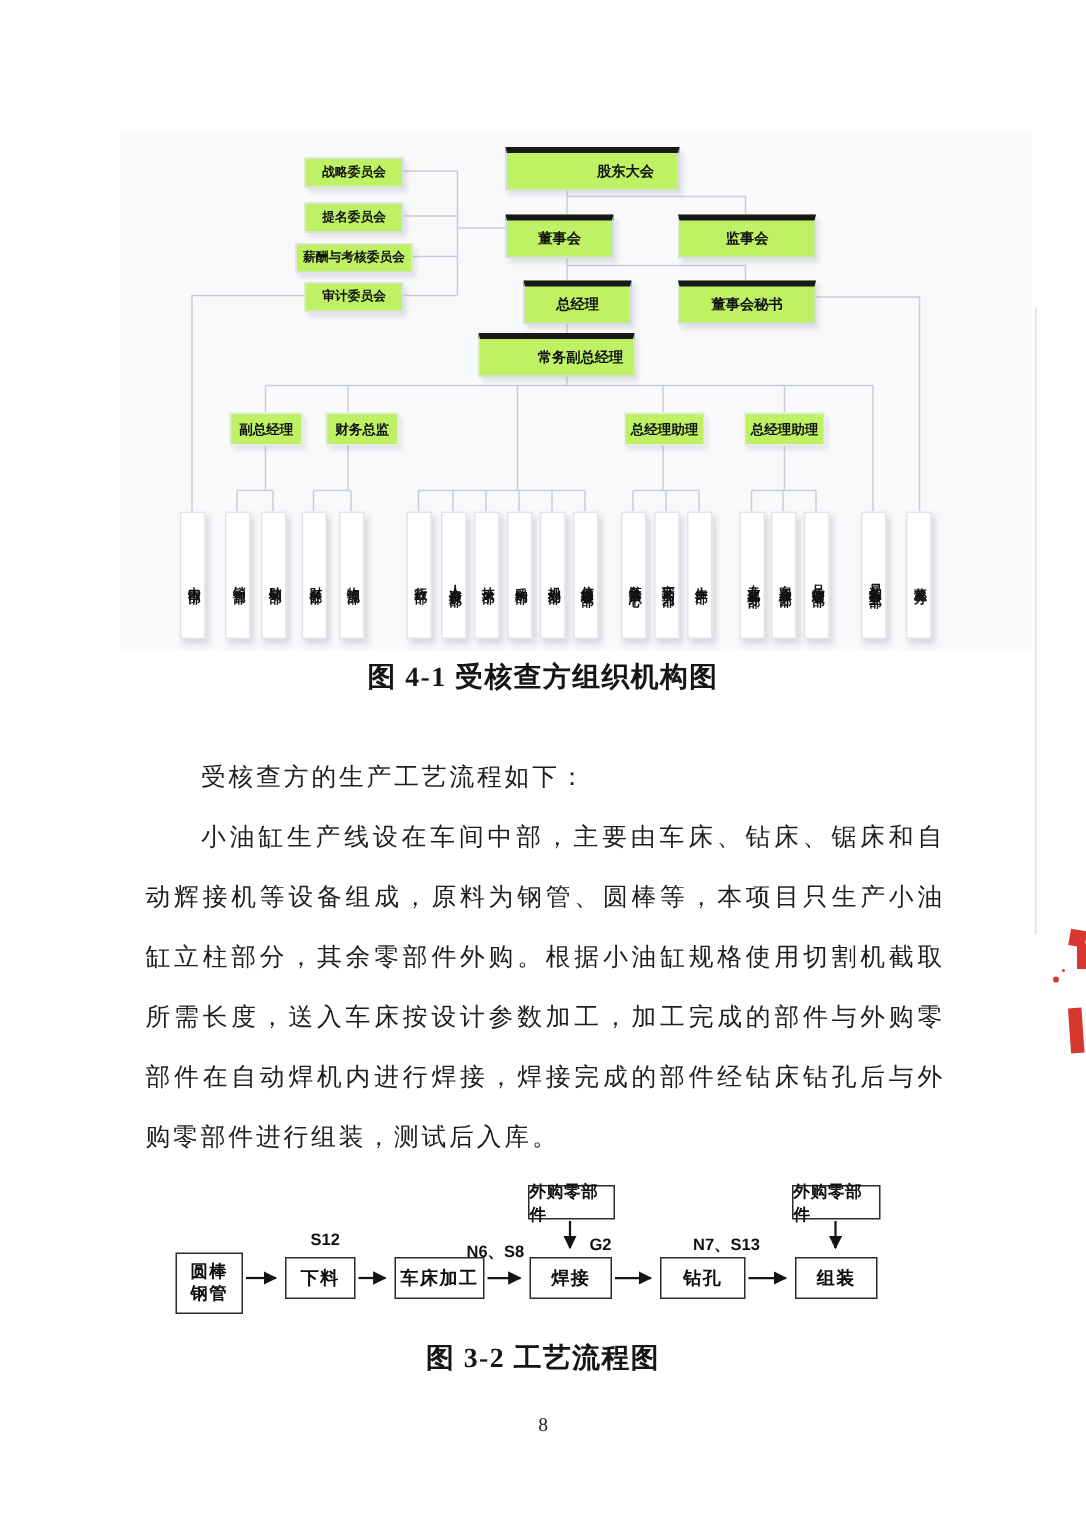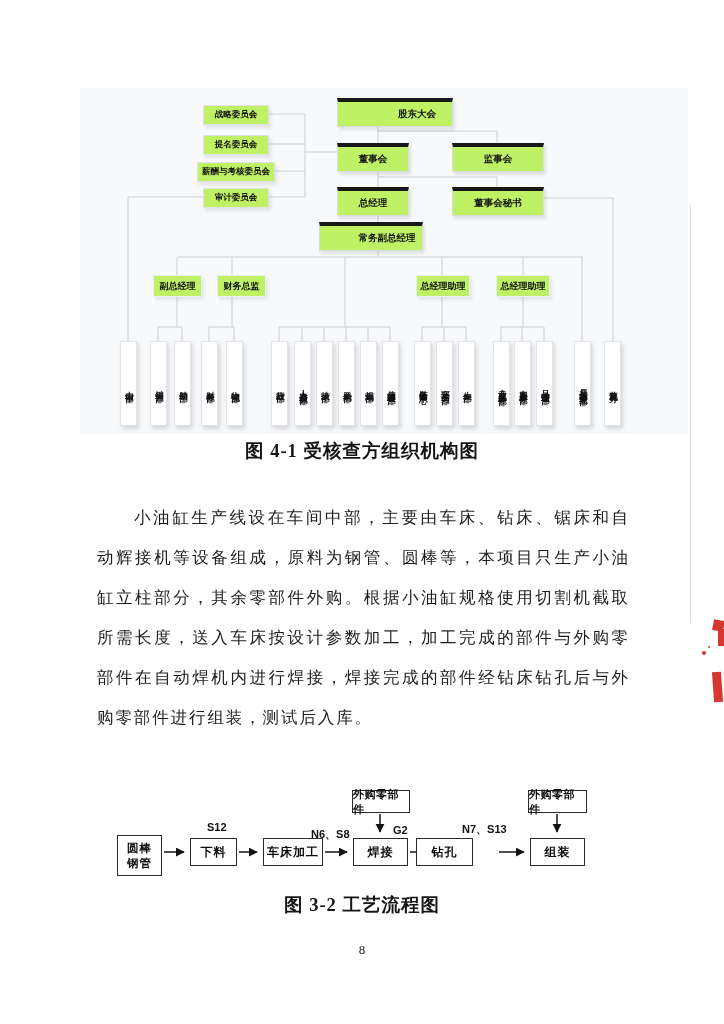--- a/index.html
+++ b/index.html
@@ -78,21 +78,21 @@
       <line x1="410" y1="852" x2="434" y2="852" marker-end="url(#arr)"></line>
       <line x1="499" y1="852" x2="524" y2="852" marker-end="url(#arr)"></line>
       <line x1="380" y1="814" x2="380" y2="832" marker-end="url(#arr)"></line>
       <line x1="557" y1="814" x2="557" y2="832" marker-end="url(#arr)"></line>
     </g>
   </svg>
 
   <div class="obox" style="left:337px;top:98px;width:70px;height:24px;padding-left:44px;">股东大会</div>
   <div class="obox" style="left:337px;top:143px;width:70px;height:24px;">董事会</div>
   <div class="obox" style="left:452px;top:143px;width:90px;height:24px;">监事会</div>
-  <div class="obox" style="left:337px;top:187px;width:70px;height:24px;">总经理</div>
+  <div class="obox" style="left:349px;top:187px;width:70px;height:24px;">总经理</div>
   <div class="obox" style="left:452px;top:187px;width:90px;height:24px;">董事会秘书</div>
   <div class="obox" style="left:319px;top:222px;width:70px;height:24px;padding-left:32px;">常务副总经理</div>
 
   <div id="org-generated">
       <div class="cbox" style="left: 203px; top: 105px; width: 64px; height: 18px;">战略委员会</div>
       <div class="cbox" style="left: 203px; top: 135px; width: 64px; height: 18px;">提名委员会</div>
       <div class="cbox" style="left: 197px; top: 162px; width: 76px; height: 18px;">薪酬与考核委员会</div>
       <div class="cbox" style="left: 203px; top: 188px; width: 64px; height: 18px;">审计委员会</div>
       <div class="mbox" style="left: 153px; top: 275px; width: 47px; height: 20px;">副总经理</div>
       <div class="mbox" style="left: 193px; top: 275px; width: 47px; height: 20px; margin-left: 24px;">财务总监</div>
@@ -116,35 +116,36 @@
       <div class="dept" style="left: 514px;">客户服务部</div>
       <div class="dept" style="left: 536px;">品质管理部</div>
       <div class="dept" style="left: 574px;">易装备事业部</div>
       <div class="dept" style="left: 604px;">董秘办</div>
     </div>
 
   <div class="fig-caption" style="top:438px;">图 4-1  受核查方组织机构图</div>
 
 
   <div class="textblock">
+    <p>受核查方的生产工艺流程如下：</p>
     <p>小油缸生产线设在车间中部，主要由车床、钻床、锯床和自动辉接机等设备组成，原料为钢管、圆棒等，本项目只生产小油缸立柱部分，其余零部件外购。根据小油缸规格使用切割机截取所需长度，送入车床按设计参数加工，加工完成的部件与外购零部件在自动焊机内进行焊接，焊接完成的部件经钻床钻孔后与外购零部件进行组装，测试后入库。</p>
   </div>
 
   <div class="sbox">
     <span>圆棒</span>
     <span>钢管</span>
   </div>
   <div id="flow-generated">
       <div class="fbox" style="left: 190px; top: 838px; width: 47px;">下料</div>
       <div class="fcode" style="left: 207px; top: 821px;">S12</div>
       <div class="fbox" style="left: 263px; top: 838px; width: 60px;">车床加工</div>
       <div class="fcode" style="left: 291px; top: 827px; padding-left: 20px;">N6、S8</div>
       <div class="fbox" style="left: 353px; top: 838px; width: 55px;">焊接</div>
       <div class="fcode" style="left: 393px; top: 824px;">G2</div>
-      <div class="fbox" style="left: 416px; top: 838px; width: 57px;">钻孔</div>
+      <div class="fbox" style="left: 440px; top: 838px; width: 57px;">钻孔</div>
       <div class="fcode" style="left: 462px; top: 822px;">N7、S13</div>
       <div class="fbox" style="left: 530px; top: 838px; width: 55px;">组装</div>
       <div class="ebox" style="left: 352px; top: 790px; width: 58px;">外购零部件</div>
       <div class="ebox" style="left: 528px; top: 790px; width: 59px;">外购零部件</div>
     </div>
 
   <div class="fig-caption" style="top:892px;">图 3-2  工艺流程图</div>
 
   <div class="page-num">8</div>
 

